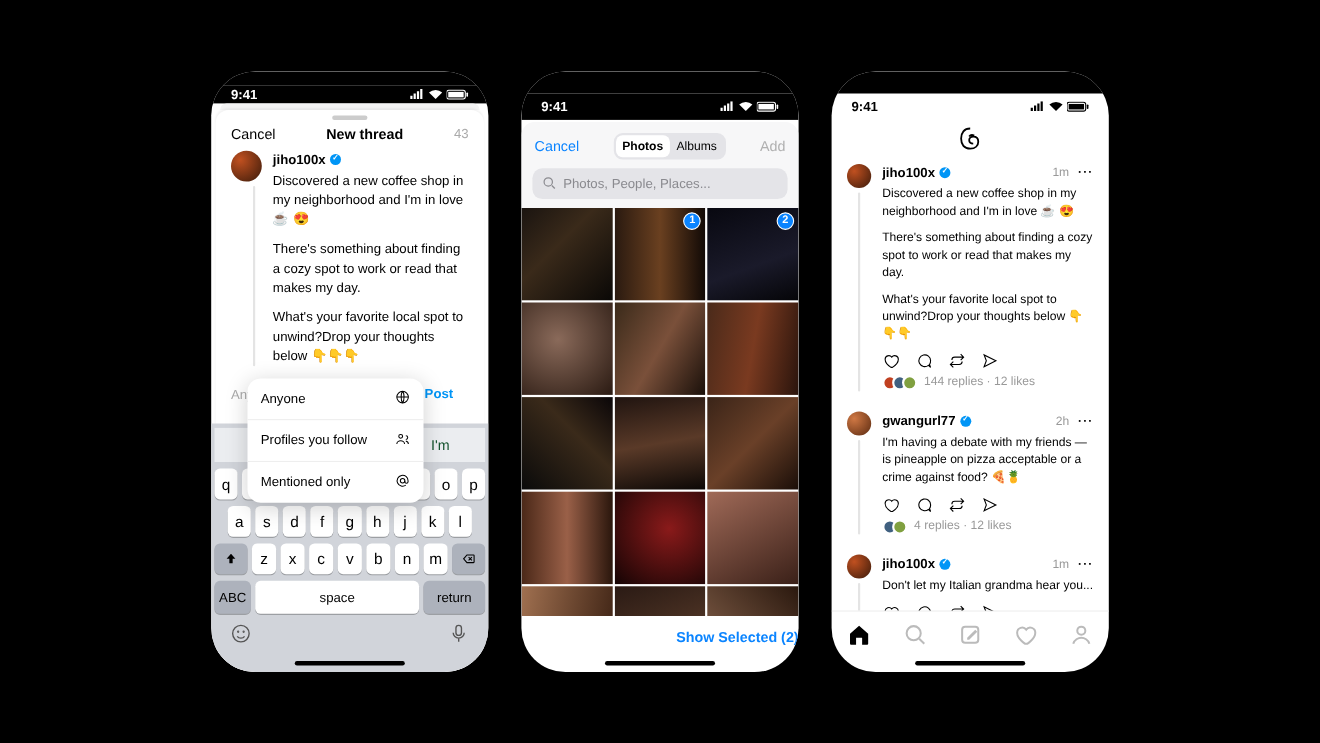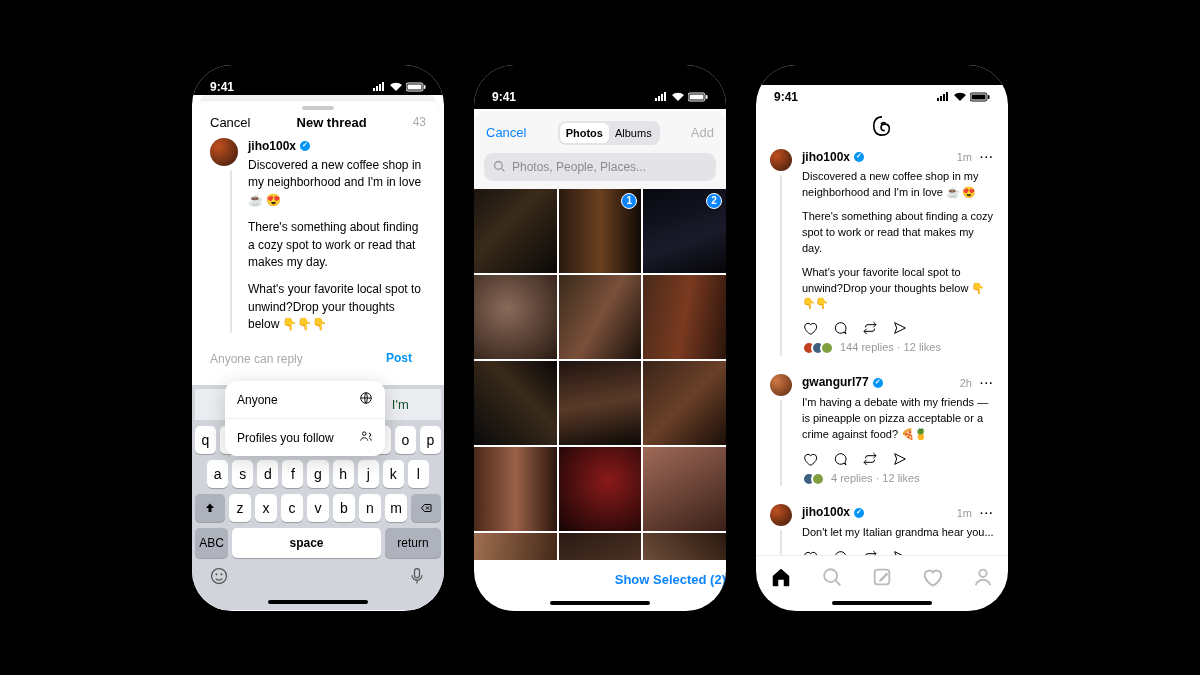--- a/index.html
+++ b/index.html
@@ -122,21 +122,21 @@
   .kb-row { display:flex; gap:4px; justify-content:center; margin:6px 0; }
   .key {
     background:#fff; border-radius:5px; height:28px; flex:1; max-width:22px;
     display:flex;align-items:center;justify-content:center;
     font-size:14px; box-shadow:0 1px 0 rgba(0,0,0,.25);
   }
   .key.shift, .key.del { max-width:30px; background:#adb2bc; }
   .kb-bottom { display:flex; gap:4px; margin:6px 0 4px; }
   .kb-bottom .abc, .kb-bottom .ret { background:#adb2bc; border-radius:5px; height:30px; display:flex;align-items:center;justify-content:center; font-size:12px; box-shadow:0 1px 0 rgba(0,0,0,.25); }
   .kb-bottom .abc { width:33px; }
-  .kb-bottom .space { flex:1; background:#fff; border-radius:5px; height:30px; display:flex;align-items:center;justify-content:center; font-size:12px; box-shadow:0 1px 0 rgba(0,0,0,.25);font-weight:bold;}
+  .kb-bottom .space { flex:1; background:#fff; border-radius:5px; height:30px; display:flex;align-items:center;justify-content:center; font-size:12px; box-shadow:0 1px 0 rgba(0,0,0,.25);}
   .kb-bottom .ret { width:56px; }
   .kb-extras { display:flex; justify-content:space-between; padding:4px 14px 8px; }
   .home-bar { width:100px;height:4px;border-radius:2px;background:#000;margin:2px auto 6px; }
 
   
   .p2-top { background:#f7f7f8; }
   .p2-header {
     display:flex;justify-content:space-between;align-items:center;
     padding:10px 12px 8px; font-size:13px;
   }
@@ -262,20 +262,29 @@
               <path d="M3 12h18M12 3c3 3 3 15 0 18M12 3c-3 3-3 15 0 18"></path>
             </svg>
         </span>
       </div>
       <div class="item">
         <span>Profiles you follow</span>
         <span>
           <svg width="14" height="14" viewBox="0 0 24 24" fill="none" stroke="#000" stroke-width="1.6">
               <circle cx="9" cy="8" r="3"></circle>
               <path d="M3 20c0-3 3-5 6-5s6 2 6 5M17 7a3 3 0 010 6M21 20c0-2-1.5-4-4-4.7"></path>
+            </svg>
+        </span>
+      </div>
+      <div class="item">
+        <span>Mentioned only</span>
+        <span>
+          <svg width="14" height="14" viewBox="0 0 24 24" fill="none" stroke="#000" stroke-width="1.6">
+              <circle cx="12" cy="12" r="3.5"></circle>
+              <path d="M15.5 12v1.5a2.5 2.5 0 005 0V12a8.5 8.5 0 10-3.5 6.9"></path>
             </svg>
         </span>
       </div>
     </div>
 
     <div class="keyboard" style="margin:0 -4px;">
       <div class="kb-suggest">
         <span>I</span>
         <span>The</span>
         <span>I'm</span>

